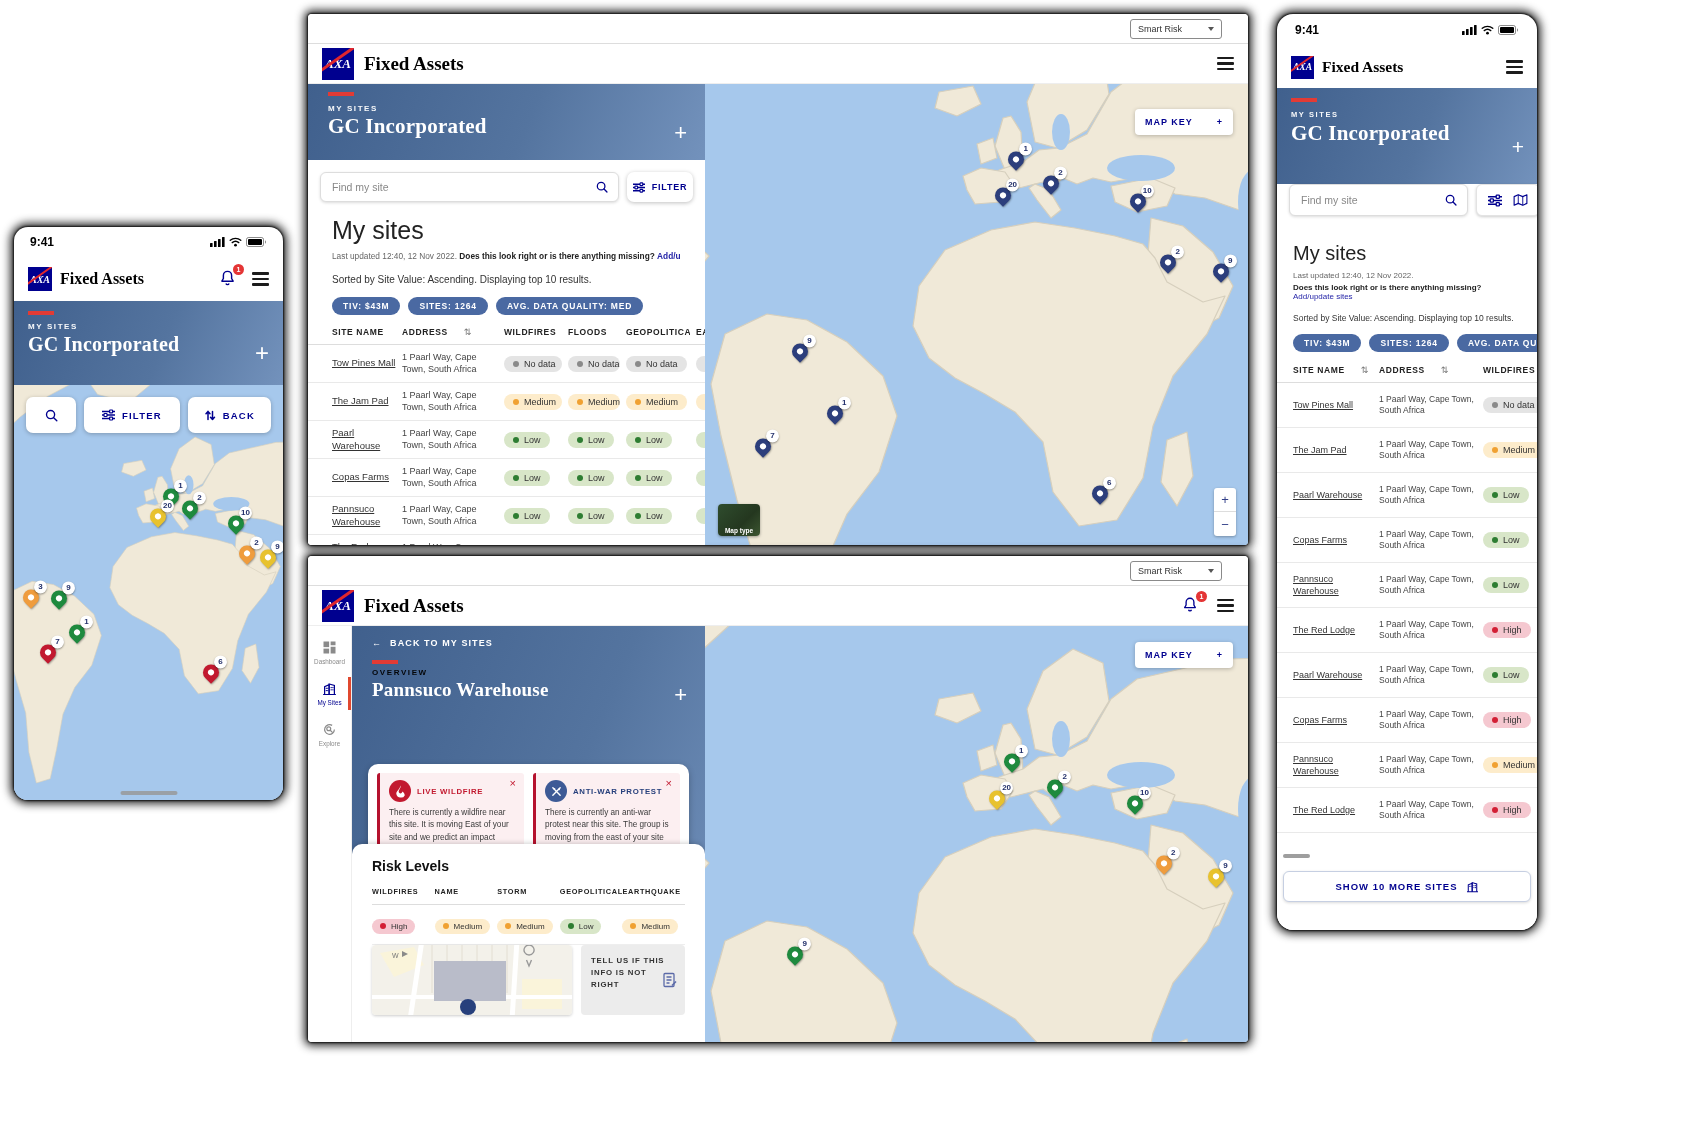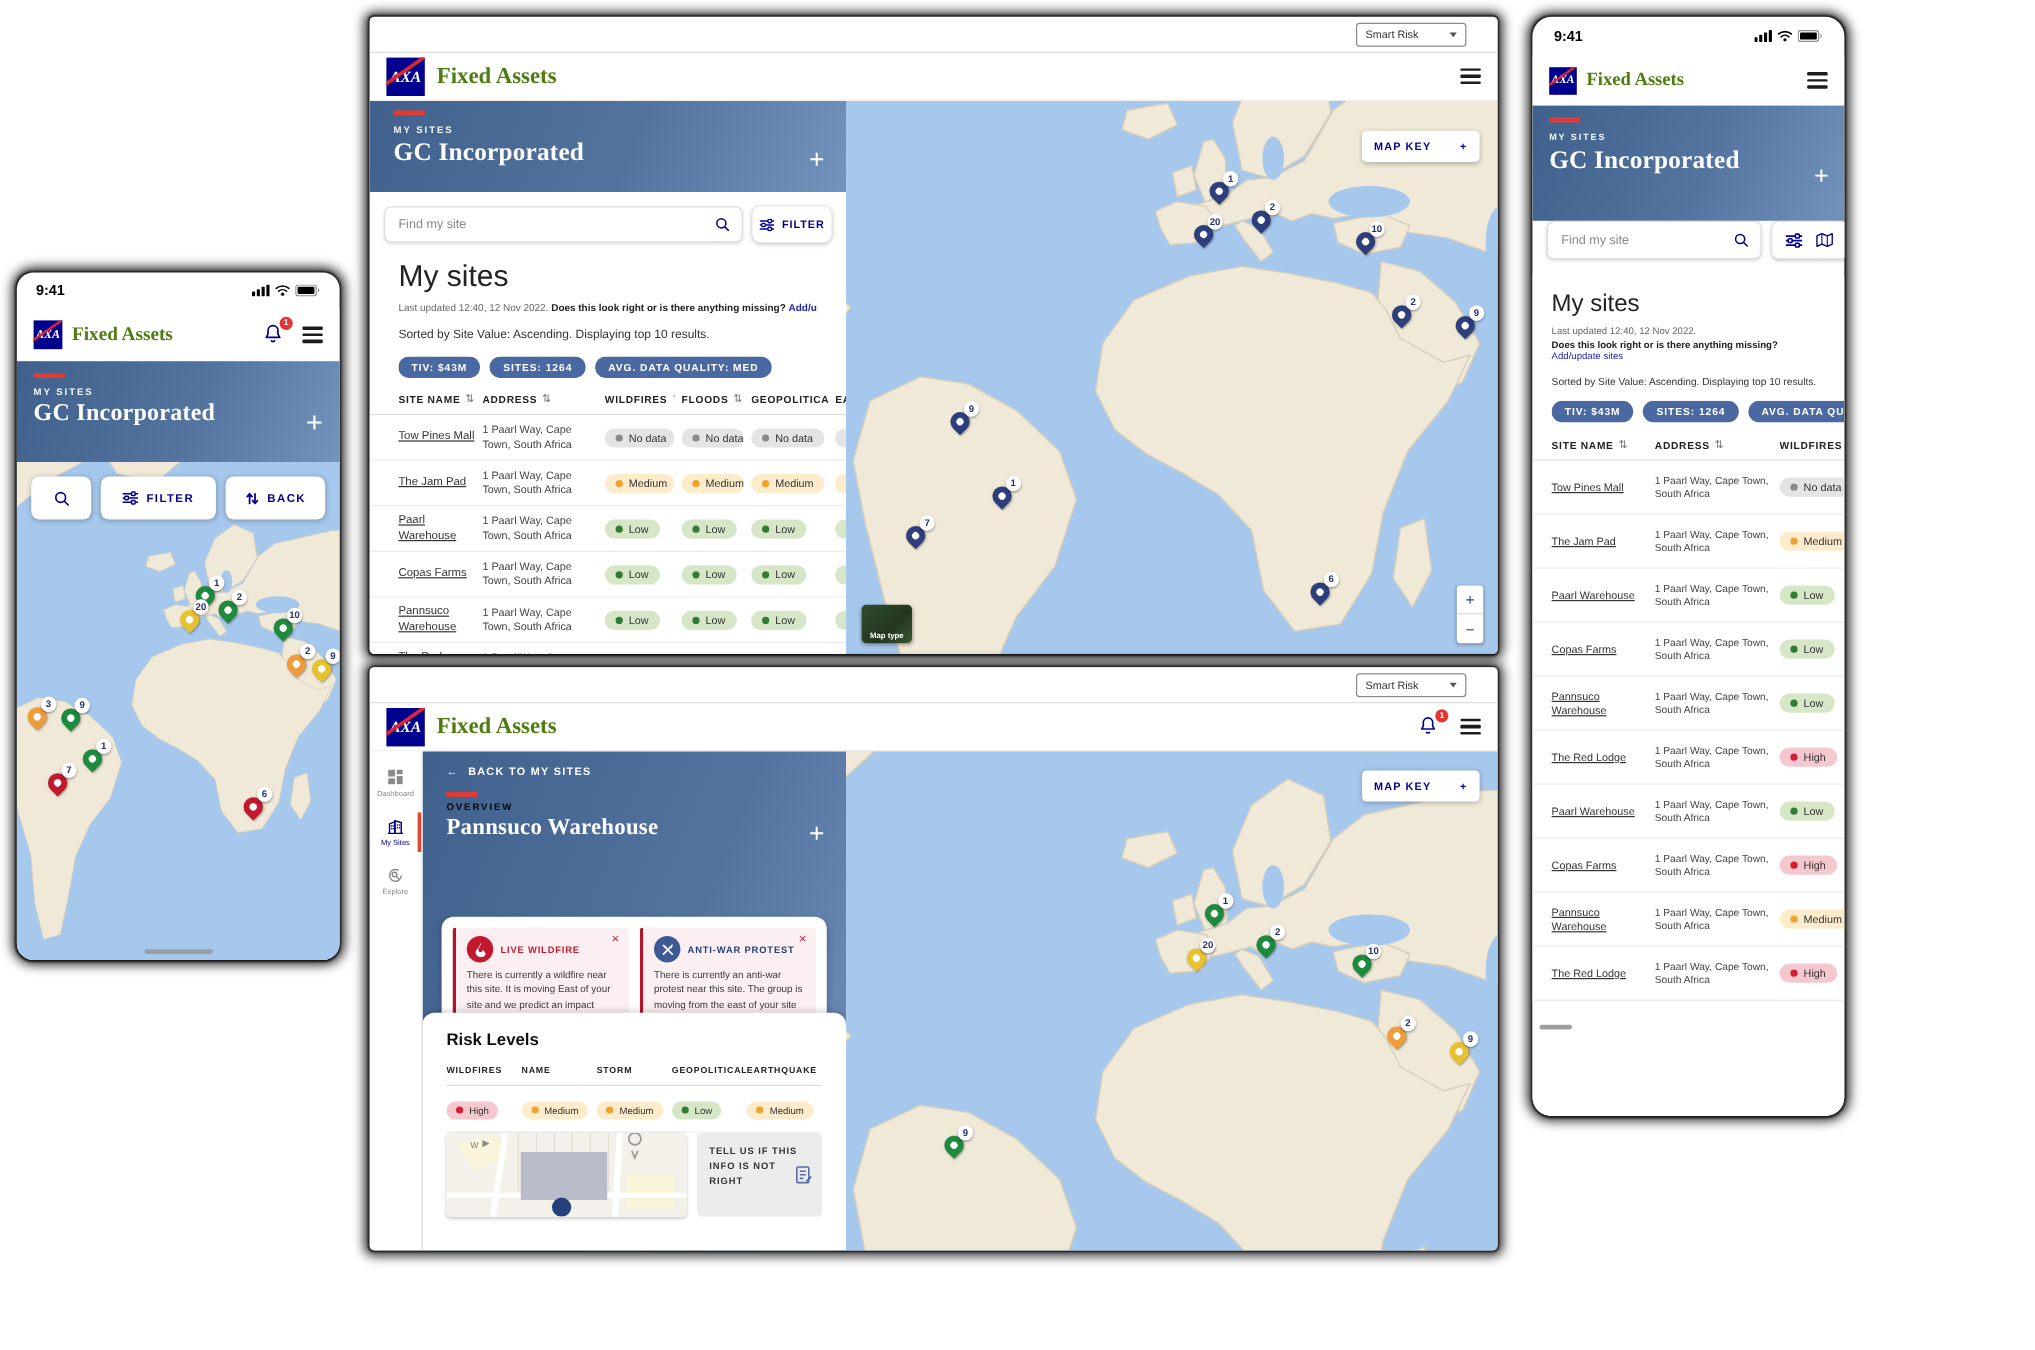--- a/index.html
+++ b/index.html
@@ -19,21 +19,21 @@
   .serif{font-family:"Liberation Serif","DejaVu Serif",serif;font-weight:bold;}
   .statusbar{display:flex;align-items:center;justify-content:space-between;padding:0 16px;color:#000;}
   .status-time{font-weight:bold;font-size:12px;}
   .status-icons{display:flex;align-items:center;gap:4px;}
   .appbar{display:flex;align-items:center;background:#fff;justify-content:flex-end;}
   .axa-logo{background:#00008f;color:#fff;position:relative;overflow:hidden;display:flex;
     align-items:center;justify-content:center;font-family:"Liberation Serif",serif;
     font-style:italic;font-weight:bold;flex-shrink:0;}
   .axa-logo::after{content:"";position:absolute;left:-25%;top:30%;width:150%;height:8%;
     background:#e0262d;transform:rotate(-35deg);}
-  .app-title{color:#4d7c0f;}
+  .app-title{color:#000000;}
   .hamburger{cursor:pointer;}
   .hamburger span{display:block;width:17px;height:2.4px;background:#1c1c1c;margin:3px 0;border-radius:1px;}
   .bell-wrap{position:relative;width:20px;height:20px;}
   .notif-badge{position:absolute;top:-5px;right:-6px;background:#e43535;color:#fff;font-size:7px;
     font-weight:bold;min-width:11px;height:11px;border-radius:6px;display:flex;align-items:center;
     justify-content:center;padding:0 2px;}
   .hero{background:linear-gradient(112deg,#40608d 0%,#54749f 55%,#7392bc 100%);color:#fff;position:relative;}
   .hero-dash{width:26px;height:4px;background:#e23b35;}
   .hero-eyebrow{font-size:8px;font-weight:bold;letter-spacing:1.6px;opacity:.95;}
   .hero-title{font-family:"Liberation Serif","DejaVu Serif",serif;font-weight:bold;letter-spacing:.2px;}
@@ -63,21 +63,21 @@
   .lvl--nodata{background:#e4e4e4;} .lvl--nodata .dot{background:#8a8a8a;}
   .lvl--low{background:#d8e6c8;justify-content:flex-end;} .lvl--low .dot{background:#2e7d32;}
   .lvl--medium{background:#fdeccb;} .lvl--medium .dot{background:#f0a132;}
   .lvl--high{background:#f5c8d0;} .lvl--high .dot{background:#d31f35;}
 
   .stat-pill{background:#4a69a2;color:#fff;font-size:8.5px;font-weight:bold;letter-spacing:.8px;
     border-radius:11px;padding:4px 11px;white-space:nowrap;}
   .stats-row{display:flex;gap:8px;overflow:hidden;}
 
   .th{font-size:8.5px;font-weight:bold;letter-spacing:.6px;color:#222;display:flex;align-items:center;
-    gap:4px;white-space:nowrap;overflow:hidden;}
+    gap:16px;white-space:nowrap;overflow:hidden;}
   .th .sort{color:#777;font-size:9px;font-weight:normal;}
   .trow{background:#fff;border-bottom:1px solid #e9e9e9;align-items:center;}
   .site-link{color:#333;text-decoration:underline;cursor:pointer;}
   .addr{color:#444;}
 
   .btn-float{background:#fff;border-radius:7px;box-shadow:0 1px 4px rgba(0,0,0,.25);display:flex;
     align-items:center;justify-content:center;gap:7px;color:#00008f;font-weight:bold;cursor:pointer;}
   .select-box{border:1px solid #8a8a8a;border-radius:3px;background:#fff;display:flex;align-items:center;
     justify-content:space-between;font-size:9px;color:#333;padding:0 7px;cursor:pointer;}
   .select-box .caret{width:0;height:0;border-left:3.5px solid transparent;border-right:3.5px solid transparent;
@@ -996,16 +996,34 @@
               <div><div class="lvl lvl--medium"><span class="dot"></span>Medium</div></div>
             </div>
             <div class="trow">
               <a class="site-link">The Red Lodge</a>
               <div class="addr">1 Paarl Way, Cape Town, South Africa</div>
               <div><div class="lvl lvl--high"><span class="dot"></span>High</div></div>
             </div>
           </div>
       </div>
       <div class="scroll-hint"></div>
+      <div class="show-more">
+        <span>SHOW 10 MORE SITES</span>
+        <svg width="13" height="13" viewBox="0 0 20 20">
+            <g fill="none" stroke="#00008f" stroke-width="1.6">
+              <path d="M3.5 18V7.5l6-2.5v13"></path>
+              <path d="M9.5 18V4l7 2v12"></path>
+              <path d="M1.5 18h17"></path>
+            </g>
+            <g fill="#00008f">
+              <rect x="5" y="9" width="1.5" height="1.5"></rect>
+              <rect x="7" y="9" width="1.5" height="1.5"></rect>
+              <rect x="11.5" y="8" width="1.5" height="1.5"></rect>
+              <rect x="13.8" y="8" width="1.5" height="1.5"></rect>
+              <rect x="11.5" y="11" width="1.5" height="1.5"></rect>
+              <rect x="13.8" y="11" width="1.5" height="1.5"></rect>
+            </g>
+          </svg>
+      </div>
     </div>
   </div>
 
 </div>
 
 </body></html>

